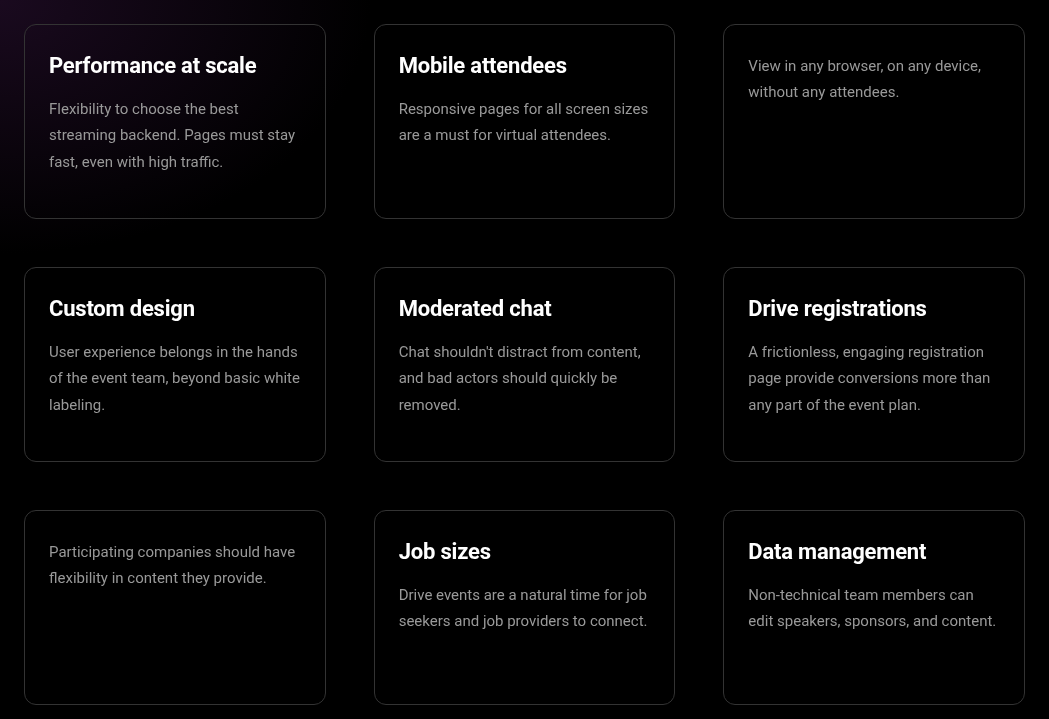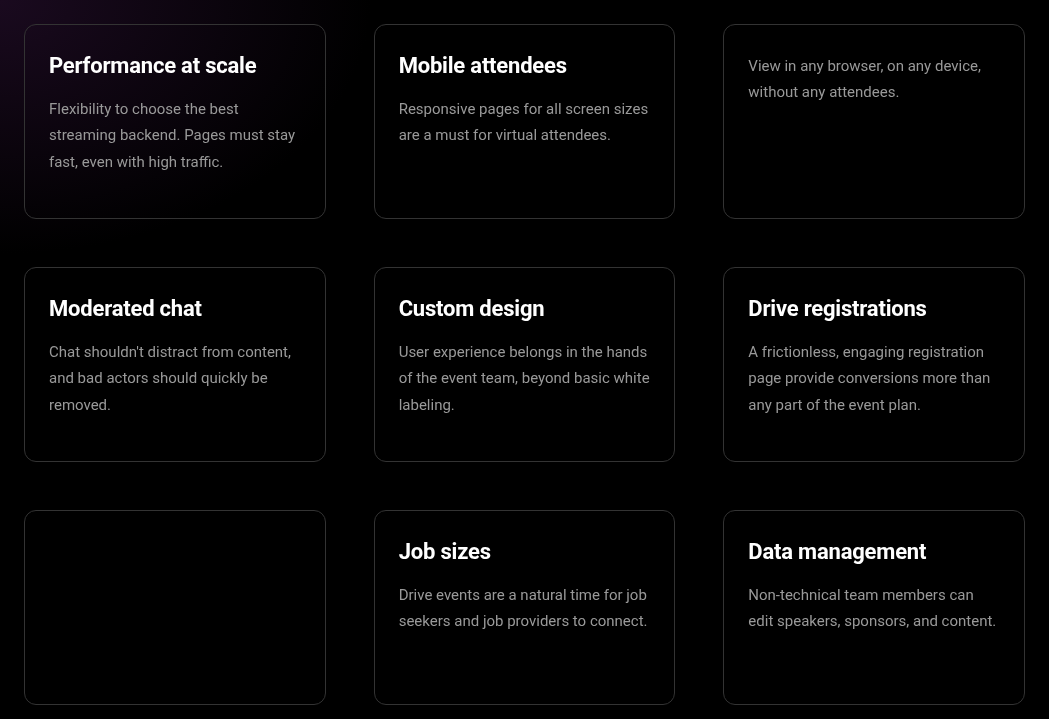--- a/index.html
+++ b/index.html
@@ -51,32 +51,33 @@
     <p class="card-desc">Flexibility to choose the best streaming backend. Pages must stay fast, even with high traffic.</p>
   </div>
   <div class="card">
     <h3 class="card-title">Mobile attendees</h3>
     <p class="card-desc">Responsive pages for all screen sizes are a must for virtual attendees.</p>
   </div>
   <div class="card">
     <p class="card-desc">View in any browser, on any device, without any attendees.</p>
   </div>
   <div class="card">
+    <h3 class="card-title">Custom design</h3>
+    <p class="card-desc">User experience belongs in the hands of the event team, beyond basic white labeling.</p>
+  </div>
+  <div class="card">
     <h3 class="card-title">Moderated chat</h3>
     <p class="card-desc">Chat shouldn't distract from content, and bad actors should quickly be removed.</p>
-  </div>
-  <div class="card">
-    <h3 class="card-title">Custom design</h3>
-    <p class="card-desc">User experience belongs in the hands of the event team, beyond basic white labeling.</p>
   </div>
   <div class="card">
     <h3 class="card-title">Drive registrations</h3>
     <p class="card-desc">A frictionless, engaging registration page provide conversions more than any part of the event plan.</p>
   </div>
   <div class="card">
+    <p class="card-desc">Participating companies should have flexibility in content they provide.</p>
   </div>
   <div class="card">
     <h3 class="card-title">Job sizes</h3>
     <p class="card-desc">Drive events are a natural time for job seekers and job providers to connect.</p>
   </div>
   <div class="card">
     <h3 class="card-title">Data management</h3>
     <p class="card-desc">Non-technical team members can edit speakers, sponsors, and content.</p>
   </div>
 </div>

